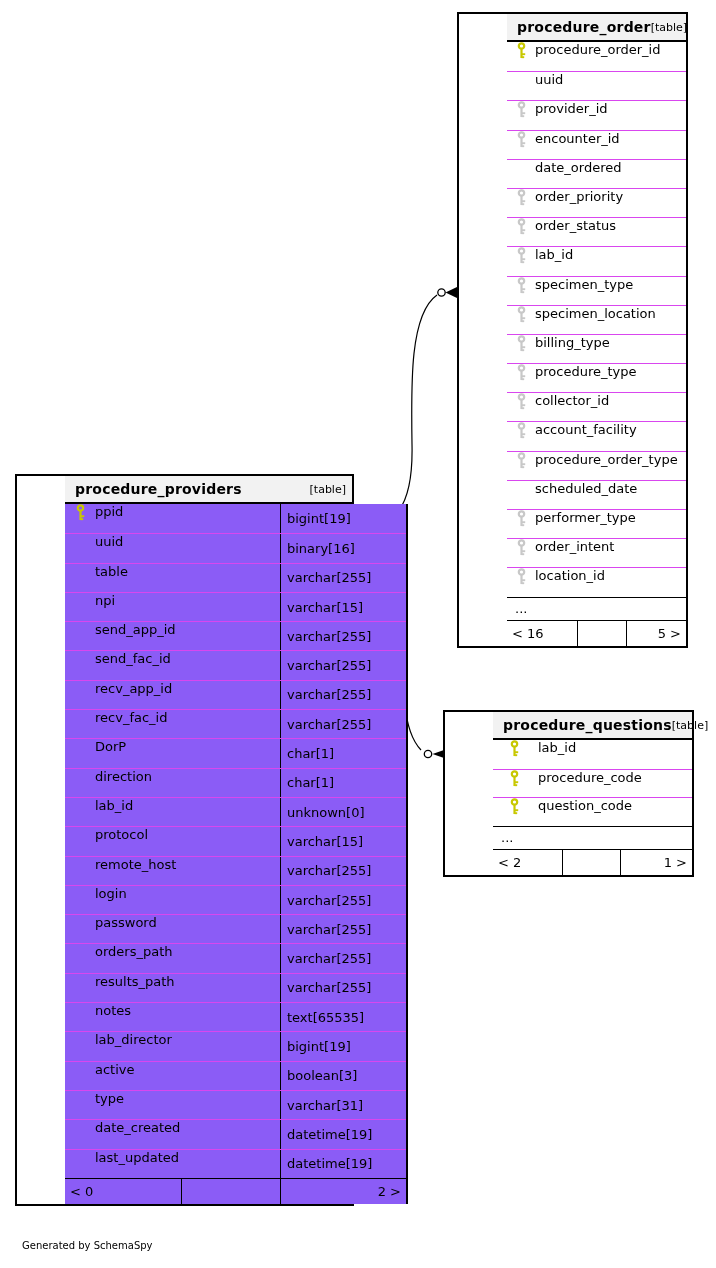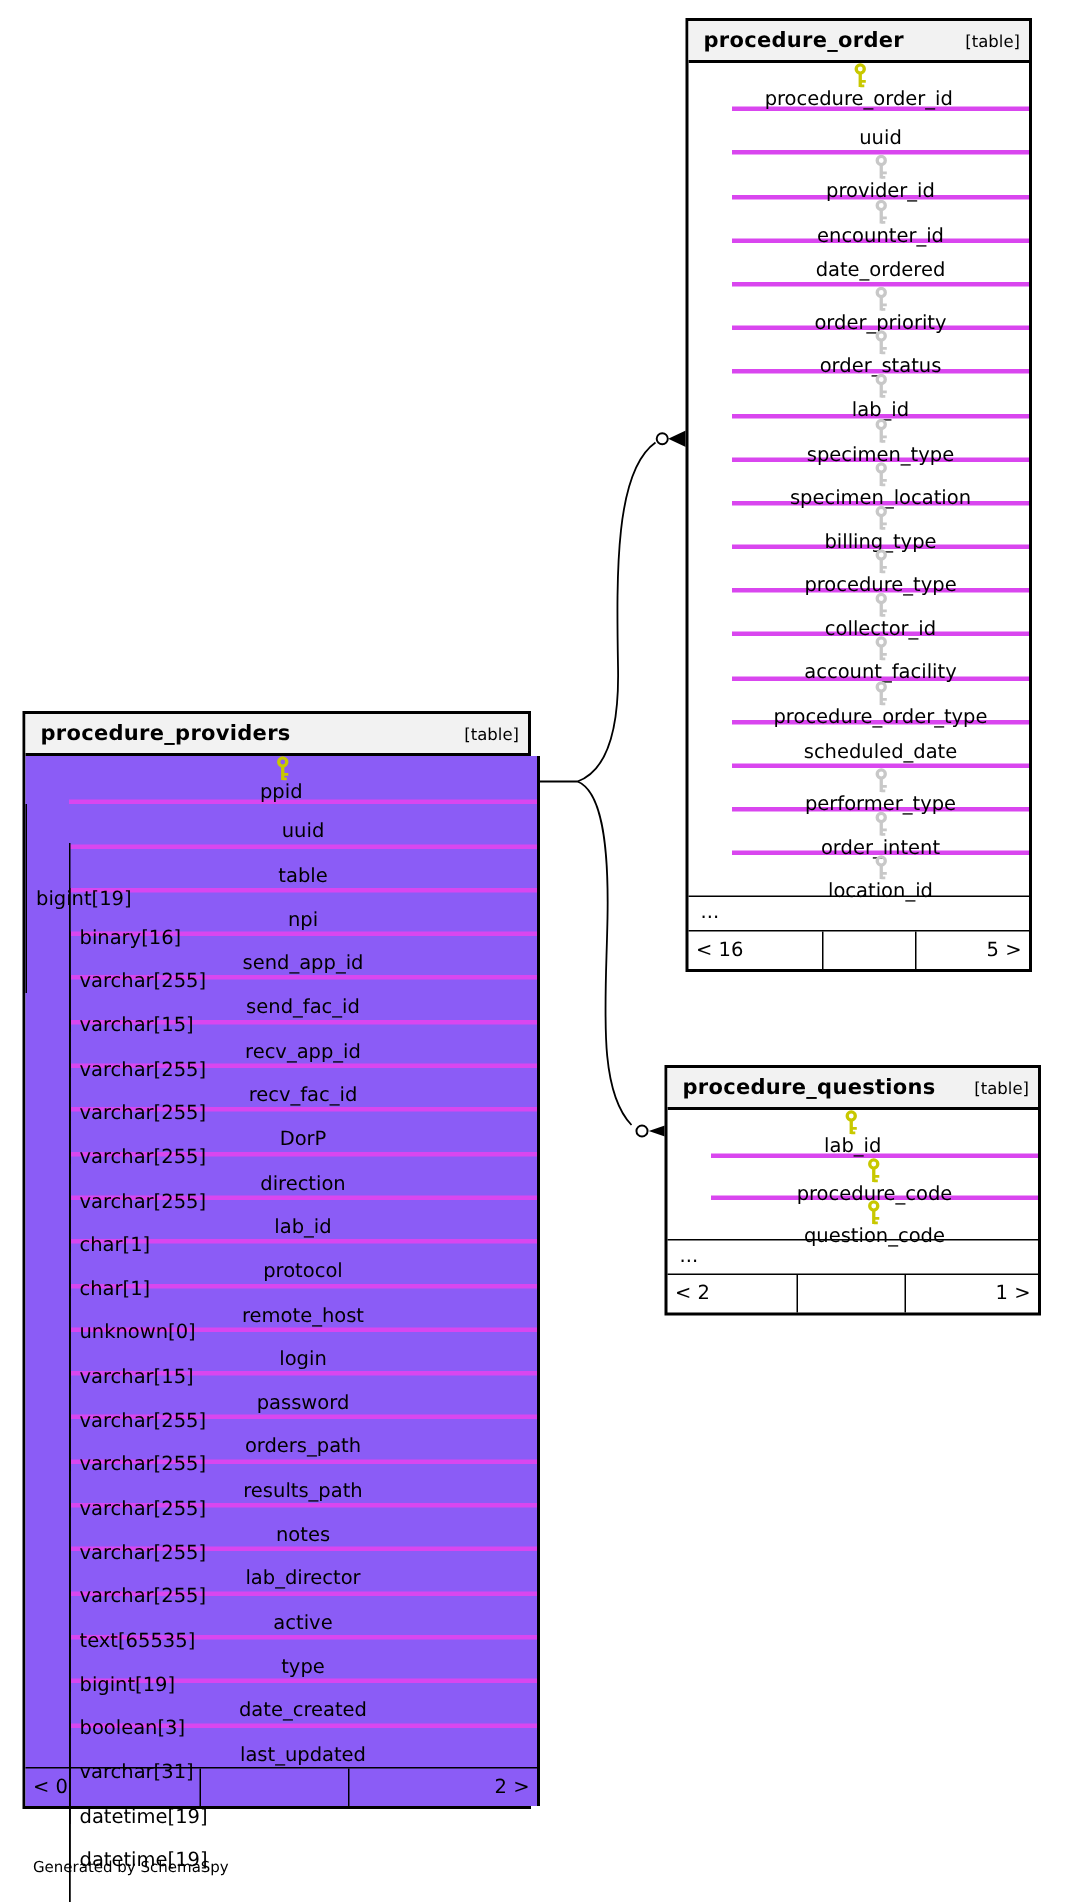--- a/index.html
+++ b/index.html
@@ -2,31 +2,31 @@
 <html><head>
 <meta charset="utf-8">
 <style>
   html,body { margin:0; padding:0; }
   body {
     width:716px; height:1268px; position:relative; background:#ffffff;
     font-family:"DejaVu Sans","Liberation Sans",sans-serif;
     font-size:13px; color:#000; overflow:hidden;
   }
   .db-table {
-    position:absolute; background:#fff; border:2px solid #000; box-sizing:border-box;
+    position:absolute; background:#fff; border:2px solid #000; box-sizing:border-box;padding-left:48px;
   }
   .tbl-header {
     height:28px; background:#f2f2f2; border-bottom:2px solid #000;
     display:flex; align-items:center; justify-content:space-between;
     padding:0 6px 0 10px; box-sizing:border-box;
   }
   .tbl-name { font-weight:bold; font-size:14px; letter-spacing:0.2px; }
   .tbl-badge { font-size:11px; font-weight:normal; }
-  .tbl-row { display:flex; align-items:center; box-sizing:border-box;flex-direction:column; }
-  .tbl-row + .tbl-row { border-top:3px solid #d946ef;margin-left:29px; }
+  .tbl-row { display:flex; box-sizing:border-box; }
+  .tbl-row + .tbl-row { border-top:1px solid #d946ef; }
   .t-order .tbl-row     { height:29.2px; }
   .t-providers .tbl-row { height:29.3px; }
   .t-questions .tbl-row { height:28.5px; }
   .key-icon { flex:0 0 11px; width:11px; height:17px; margin-left:9px; margin-right:8px; }
   .t-providers .key-icon { margin-left:10px; margin-right:9px; }
   .t-questions .key-icon { margin-left:16px; margin-right:18px; }
   .key-icon.primary { color:#c8c800; }
   .key-icon.foreign { color:#c8c8c8; }
   .key-icon.none    { visibility:hidden; }
   .col-name { flex:1; white-space:nowrap; }

